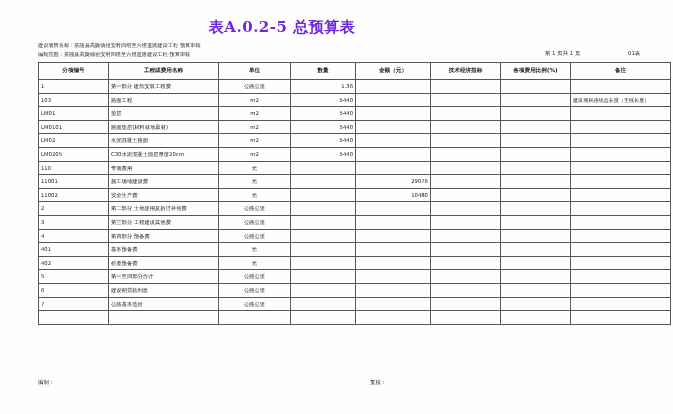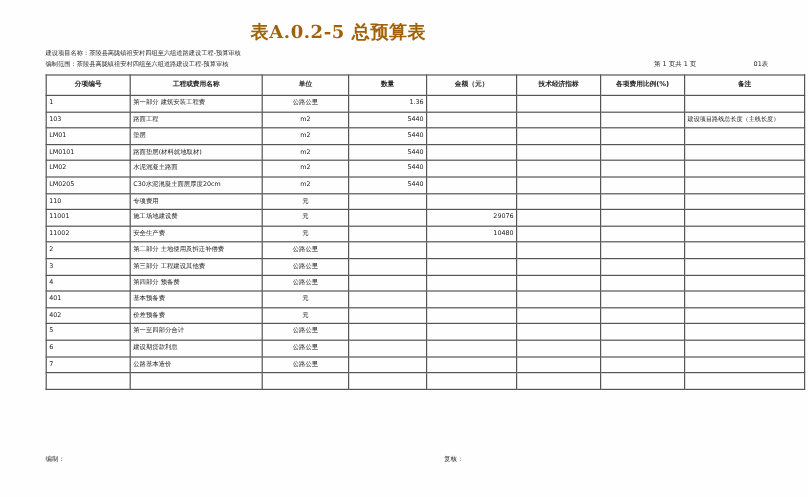--- a/index.html
+++ b/index.html
@@ -24,21 +24,21 @@
   }
   .doc-title {
     position: absolute;
     left: 0;
     top: 18px;
     width: 564px;
     text-align: center;
     font-size: 15px;
     font-weight: bold;
     letter-spacing: 0.5px;
-    color: #a16207;
+    color: #6d28d9;
     font-family: "DejaVu Serif", "Liberation Serif", serif;
   }
   .meta-block {
     position: absolute;
     left: 38px;
     top: 41px;
     font-size: 5.2px;
     line-height: 9px;
     color: #2a2a2a;
     white-space: nowrap;

